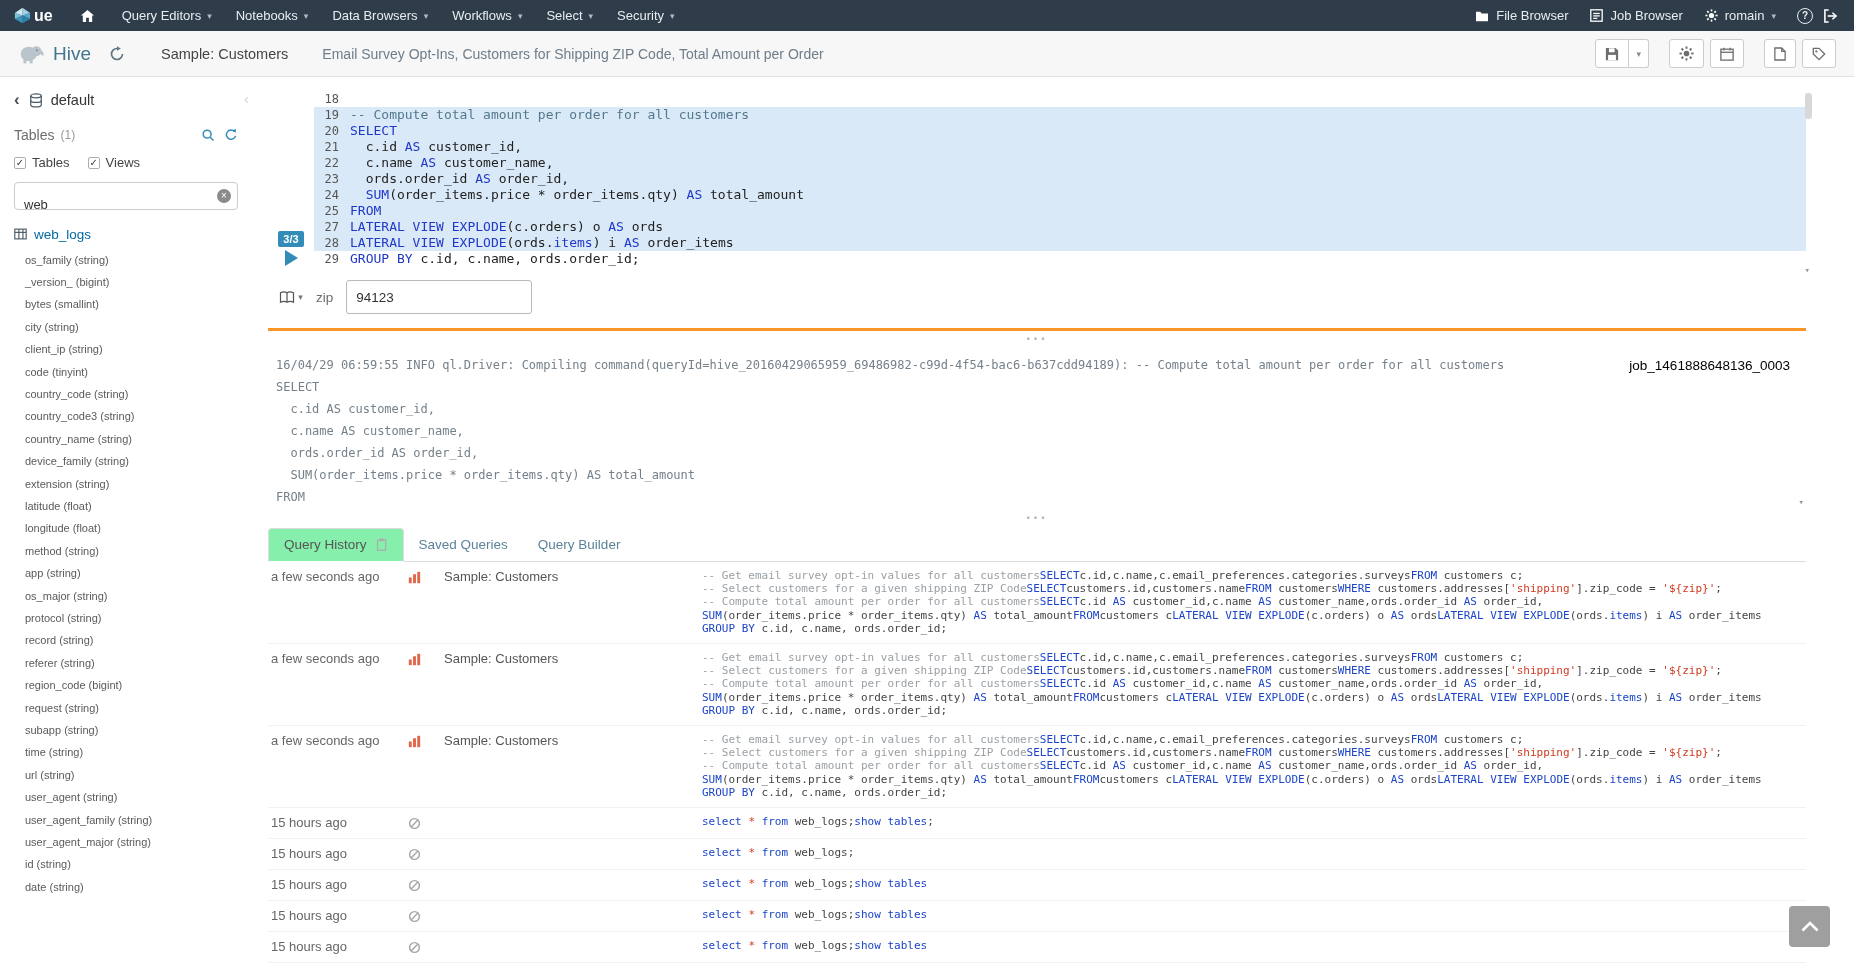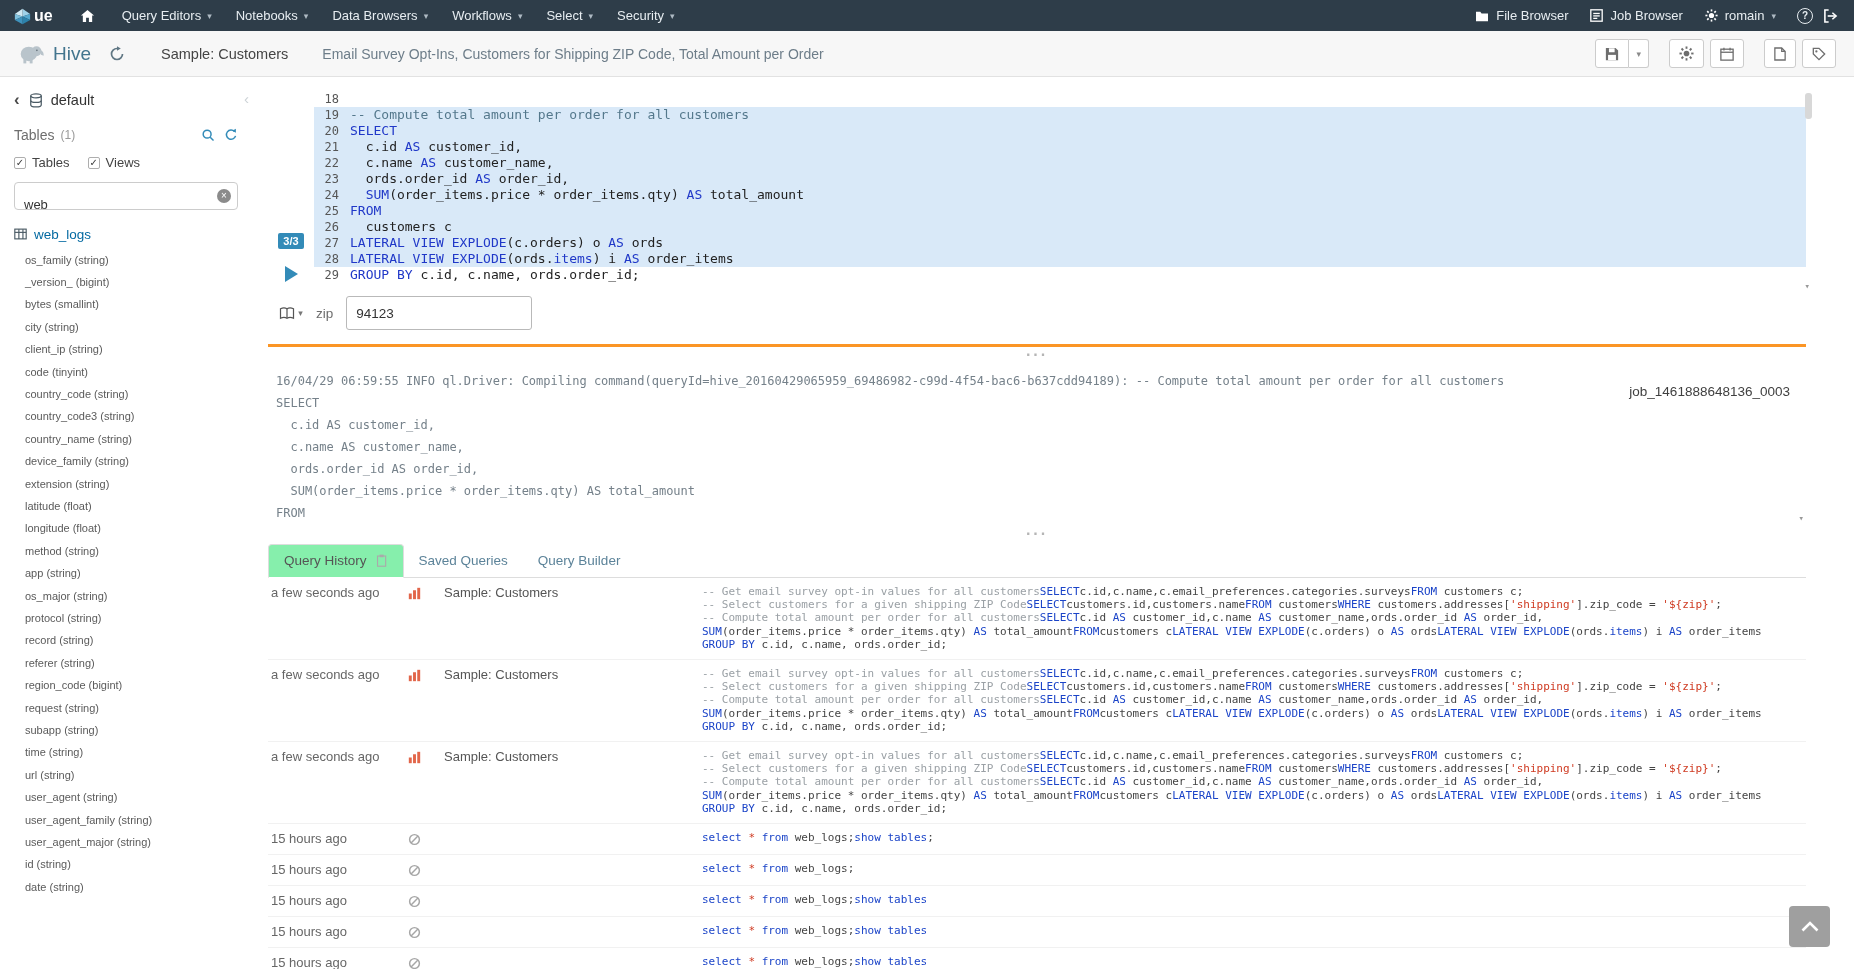--- a/index.html
+++ b/index.html
@@ -5,21 +5,21 @@
   *{box-sizing:border-box;margin:0;padding:0}
   html,body{width:1854px;height:969px;overflow:hidden}
   body{font-family:"Liberation Sans",sans-serif;background:#fff;position:relative;font-size:13px}
   a{text-decoration:none;color:inherit;cursor:pointer}
   [data-interactable="true"]{cursor:pointer}
   svg{display:block}
 
   
   .navbar{height:31px;background:#2e3d49;display:flex;align-items:center;justify-content:space-between;padding:0 16px 0 14px;color:#e7edf1}
   .nav-left,.nav-right{display:flex;align-items:center;height:100%}
-  .brand{display:flex;align-items:flex-end;gap:3px;font-weight:bold;font-size:16px;color:#fff;padding-right:12px}
+  .brand{display:flex;align-items:flex-start;gap:3px;font-weight:bold;font-size:16px;color:#fff;padding-right:12px}
   .nav-home{padding:0 15px;display:flex;align-items:center;height:100%}
   .nav-item{display:flex;align-items:center;gap:6px;padding:0 12px;height:100%;color:#e7edf1;white-space:nowrap}
   .caret{font-size:9px;color:#aebac3}
   .nav-right .nav-item{gap:7px;padding:0 11px}
   .help-circle{width:16px;height:16px;border:1.5px solid #e7edf1;border-radius:50%;font-size:10px;display:flex;align-items:center;justify-content:center;margin:0 10px;font-weight:bold}
 
   
   .subheader{height:46px;background:#f7f7f7;border-bottom:1px solid #e2e2e2;display:flex;align-items:center;padding:0 18px}
   .hive-brand{display:flex;align-items:center;gap:8px;font-size:19px;color:#43758e}
   .hist-btn{margin-left:18px;display:flex;align-items:center}
@@ -50,21 +50,21 @@
   .search-wrap{position:relative;margin-top:12px}
   .search-input{width:100%;height:28px;border:1px solid #ccc;border-radius:4px;padding:16px 26px 0 9px;font-size:13px;color:#333;outline:none;font-family:"Liberation Sans",sans-serif}
   .clear-btn{position:absolute;right:7px;top:7px;width:14px;height:14px;border-radius:50%;background:#8b8b8b;color:#fff;font-size:10px;display:flex;align-items:center;justify-content:center;line-height:1}
   .table-row{display:flex;align-items:center;gap:7px;margin-top:15px;color:#0369a1;font-size:13.5px}
   #columns-list{margin-top:7px}
   .col-item{padding-left:11px;line-height:22.4px;color:#5a5a5a;white-space:nowrap;font-size:11px}
 
   
   .main{flex:1;min-width:0;padding:14px 48px 0 14px;position:relative}
   .editor-wrap{display:flex}
-  .rail{width:46px;flex:none;display:flex;flex-direction:column;align-items:center;justify-content:flex-end;gap:17px;padding-bottom:1px}
+  .rail{width:46px;flex:none;display:flex;flex-direction:column;align-items:center;justify-content:flex-end;gap:3px;padding-bottom:1px}
   .run-badge{background:#338bb8;color:#fff;font-size:11px;padding:2px 5px;border-radius:2px;font-weight:bold}
   .play-btn{width:0;height:0;border-left:13px solid #338bb8;border-top:8px solid transparent;border-bottom:8px solid transparent}
   .editor{flex:1;position:relative;font-family:"DejaVu Sans Mono",monospace;font-size:13px}
   .line{display:flex;line-height:16px;height:16px;white-space:pre}
   .line.sel{background:#d9e9f8}
   .ln{width:36px;text-align:right;padding-right:11px;color:#555;font-size:12px;flex:none}
   .code{white-space:pre}
   .tok-kw{color:#2038c8}
   .tok-pl{color:#222}
   .editor .tok-com{color:#54788c}
@@ -75,21 +75,21 @@
   .rail2{width:46px;flex:none;display:flex;justify-content:center;align-items:center;gap:3px;color:#555}
   .rail2 .caret{color:#777}
   .var-label{color:#6e6e6e;font-size:13.5px;margin:0 13px 0 2px}
   .var-input{width:186px;height:34px;border:1px solid #b9b9b9;border-radius:3px;padding:0 9px;font-size:13.5px;color:#333;outline:none;font-family:"Liberation Sans",sans-serif}
 
   .progress{height:3px;background:#fb9525;margin-top:14px}
   .handle{text-align:center;color:#b5b5b5;font-size:16px;line-height:11px;letter-spacing:2px;margin:2px 0;cursor:row-resize;font-weight:bold}
 
   .log-panel{position:relative;height:164px;padding:8px 10px 0 8px;font-family:"DejaVu Sans Mono",monospace;font-size:12px;color:#75818a;overflow:hidden}
   .log-line{line-height:22px;white-space:pre}
-  .job-link{position:absolute;top:22px;right:16px;font-family:"Liberation Sans",sans-serif;font-size:13.5px;color:#404040}
+  .job-link{position:absolute;top:12px;right:16px;font-family:"Liberation Sans",sans-serif;font-size:13.5px;color:#000000}
   .log-caret{position:absolute;right:2px;bottom:3px;color:#999;font-size:9px}
 
   .tabs{display:flex;border-bottom:1px solid #ddd;margin-top:4px}
   .tab{padding:8px 15px 9px;font-size:13.5px;color:#5c8399;display:flex;align-items:center;gap:9px;position:relative;top:1px}
   .tab.active{background:#86efac;border:1px solid #ddd;border-bottom:1px solid #fff;border-radius:4px 4px 0 0;color:#555}
 
   #history-list{width:100%}
   .h-row{display:flex;border-bottom:1px solid #f1f1f1;padding:7px 0 8px}
   .h-time{width:140px;flex:none;color:#666;font-size:13px;padding-left:3px}
   .h-icon{width:36px;flex:none;padding-top:2px}
@@ -394,21 +394,20 @@
       <div class="editor" data-interactable="true">
         <div id="editor-lines" data-interactable="false">
             <div class="line" data-interactable="true"><span class="ln" data-interactable="false">18</span><span class="code" data-interactable="false"></span></div>
             <div class="line sel" data-interactable="true"><span class="ln" data-interactable="false">19</span><span class="code" data-interactable="false"><span class="tok-com" data-interactable="false">-- Compute total amount per order for all customers</span></span></div>
             <div class="line sel" data-interactable="true"><span class="ln" data-interactable="false">20</span><span class="code" data-interactable="false"><span class="tok-kw" data-interactable="false">SELECT</span></span></div>
             <div class="line sel" data-interactable="true"><span class="ln" data-interactable="false">21</span><span class="code" data-interactable="false"><span class="tok-pl" data-interactable="false">  c.id </span><span class="tok-kw" data-interactable="false">AS</span><span class="tok-pl" data-interactable="false"> customer_id,</span></span></div>
             <div class="line sel" data-interactable="true"><span class="ln" data-interactable="false">22</span><span class="code" data-interactable="false"><span class="tok-pl" data-interactable="false">  c.name </span><span class="tok-kw" data-interactable="false">AS</span><span class="tok-pl" data-interactable="false"> customer_name,</span></span></div>
             <div class="line sel" data-interactable="true"><span class="ln" data-interactable="false">23</span><span class="code" data-interactable="false"><span class="tok-pl" data-interactable="false">  ords.order_id </span><span class="tok-kw" data-interactable="false">AS</span><span class="tok-pl" data-interactable="false"> order_id,</span></span></div>
             <div class="line sel" data-interactable="true"><span class="ln" data-interactable="false">24</span><span class="code" data-interactable="false"><span class="tok-pl" data-interactable="false">  </span><span class="tok-kw" data-interactable="false">SUM</span><span class="tok-pl" data-interactable="false">(order_items.price * order_items.qty) </span><span class="tok-kw" data-interactable="false">AS</span><span class="tok-pl" data-interactable="false"> total_amount</span></span></div>
             <div class="line sel" data-interactable="true"><span class="ln" data-interactable="false">25</span><span class="code" data-interactable="false"><span class="tok-kw" data-interactable="false">FROM</span></span></div>
-            <div class="line sel" data-interactable="true"><span class="ln" data-interactable="false">26</span><span class="code" data-interactable="false"><span class="tok-pl" data-interactable="false">  customers c</span></span></div>
             <div class="line sel" data-interactable="true"><span class="ln" data-interactable="false">27</span><span class="code" data-interactable="false"><span class="tok-kw" data-interactable="false">LATERAL VIEW EXPLODE</span><span class="tok-pl" data-interactable="false">(c.orders) o </span><span class="tok-kw" data-interactable="false">AS</span><span class="tok-pl" data-interactable="false"> ords</span></span></div>
             <div class="line sel" data-interactable="true"><span class="ln" data-interactable="false">28</span><span class="code" data-interactable="false"><span class="tok-kw" data-interactable="false">LATERAL VIEW EXPLODE</span><span class="tok-pl" data-interactable="false">(ords.</span><span class="tok-kw" data-interactable="false">items</span><span class="tok-pl" data-interactable="false">) i </span><span class="tok-kw" data-interactable="false">AS</span><span class="tok-pl" data-interactable="false"> order_items</span></span></div>
             <div class="line" data-interactable="true"><span class="ln" data-interactable="false">29</span><span class="code" data-interactable="false"><span class="tok-kw" data-interactable="false">GROUP BY</span><span class="tok-pl" data-interactable="false"> c.id, c.name, ords.order_id;</span></span></div>
           </div>
         <span class="ed-scroll-thumb" data-interactable="true"></span>
         <span class="ed-caret" data-interactable="true">▾</span>
       </div>
     </div>
 
     <div class="var-row" data-interactable="false">

